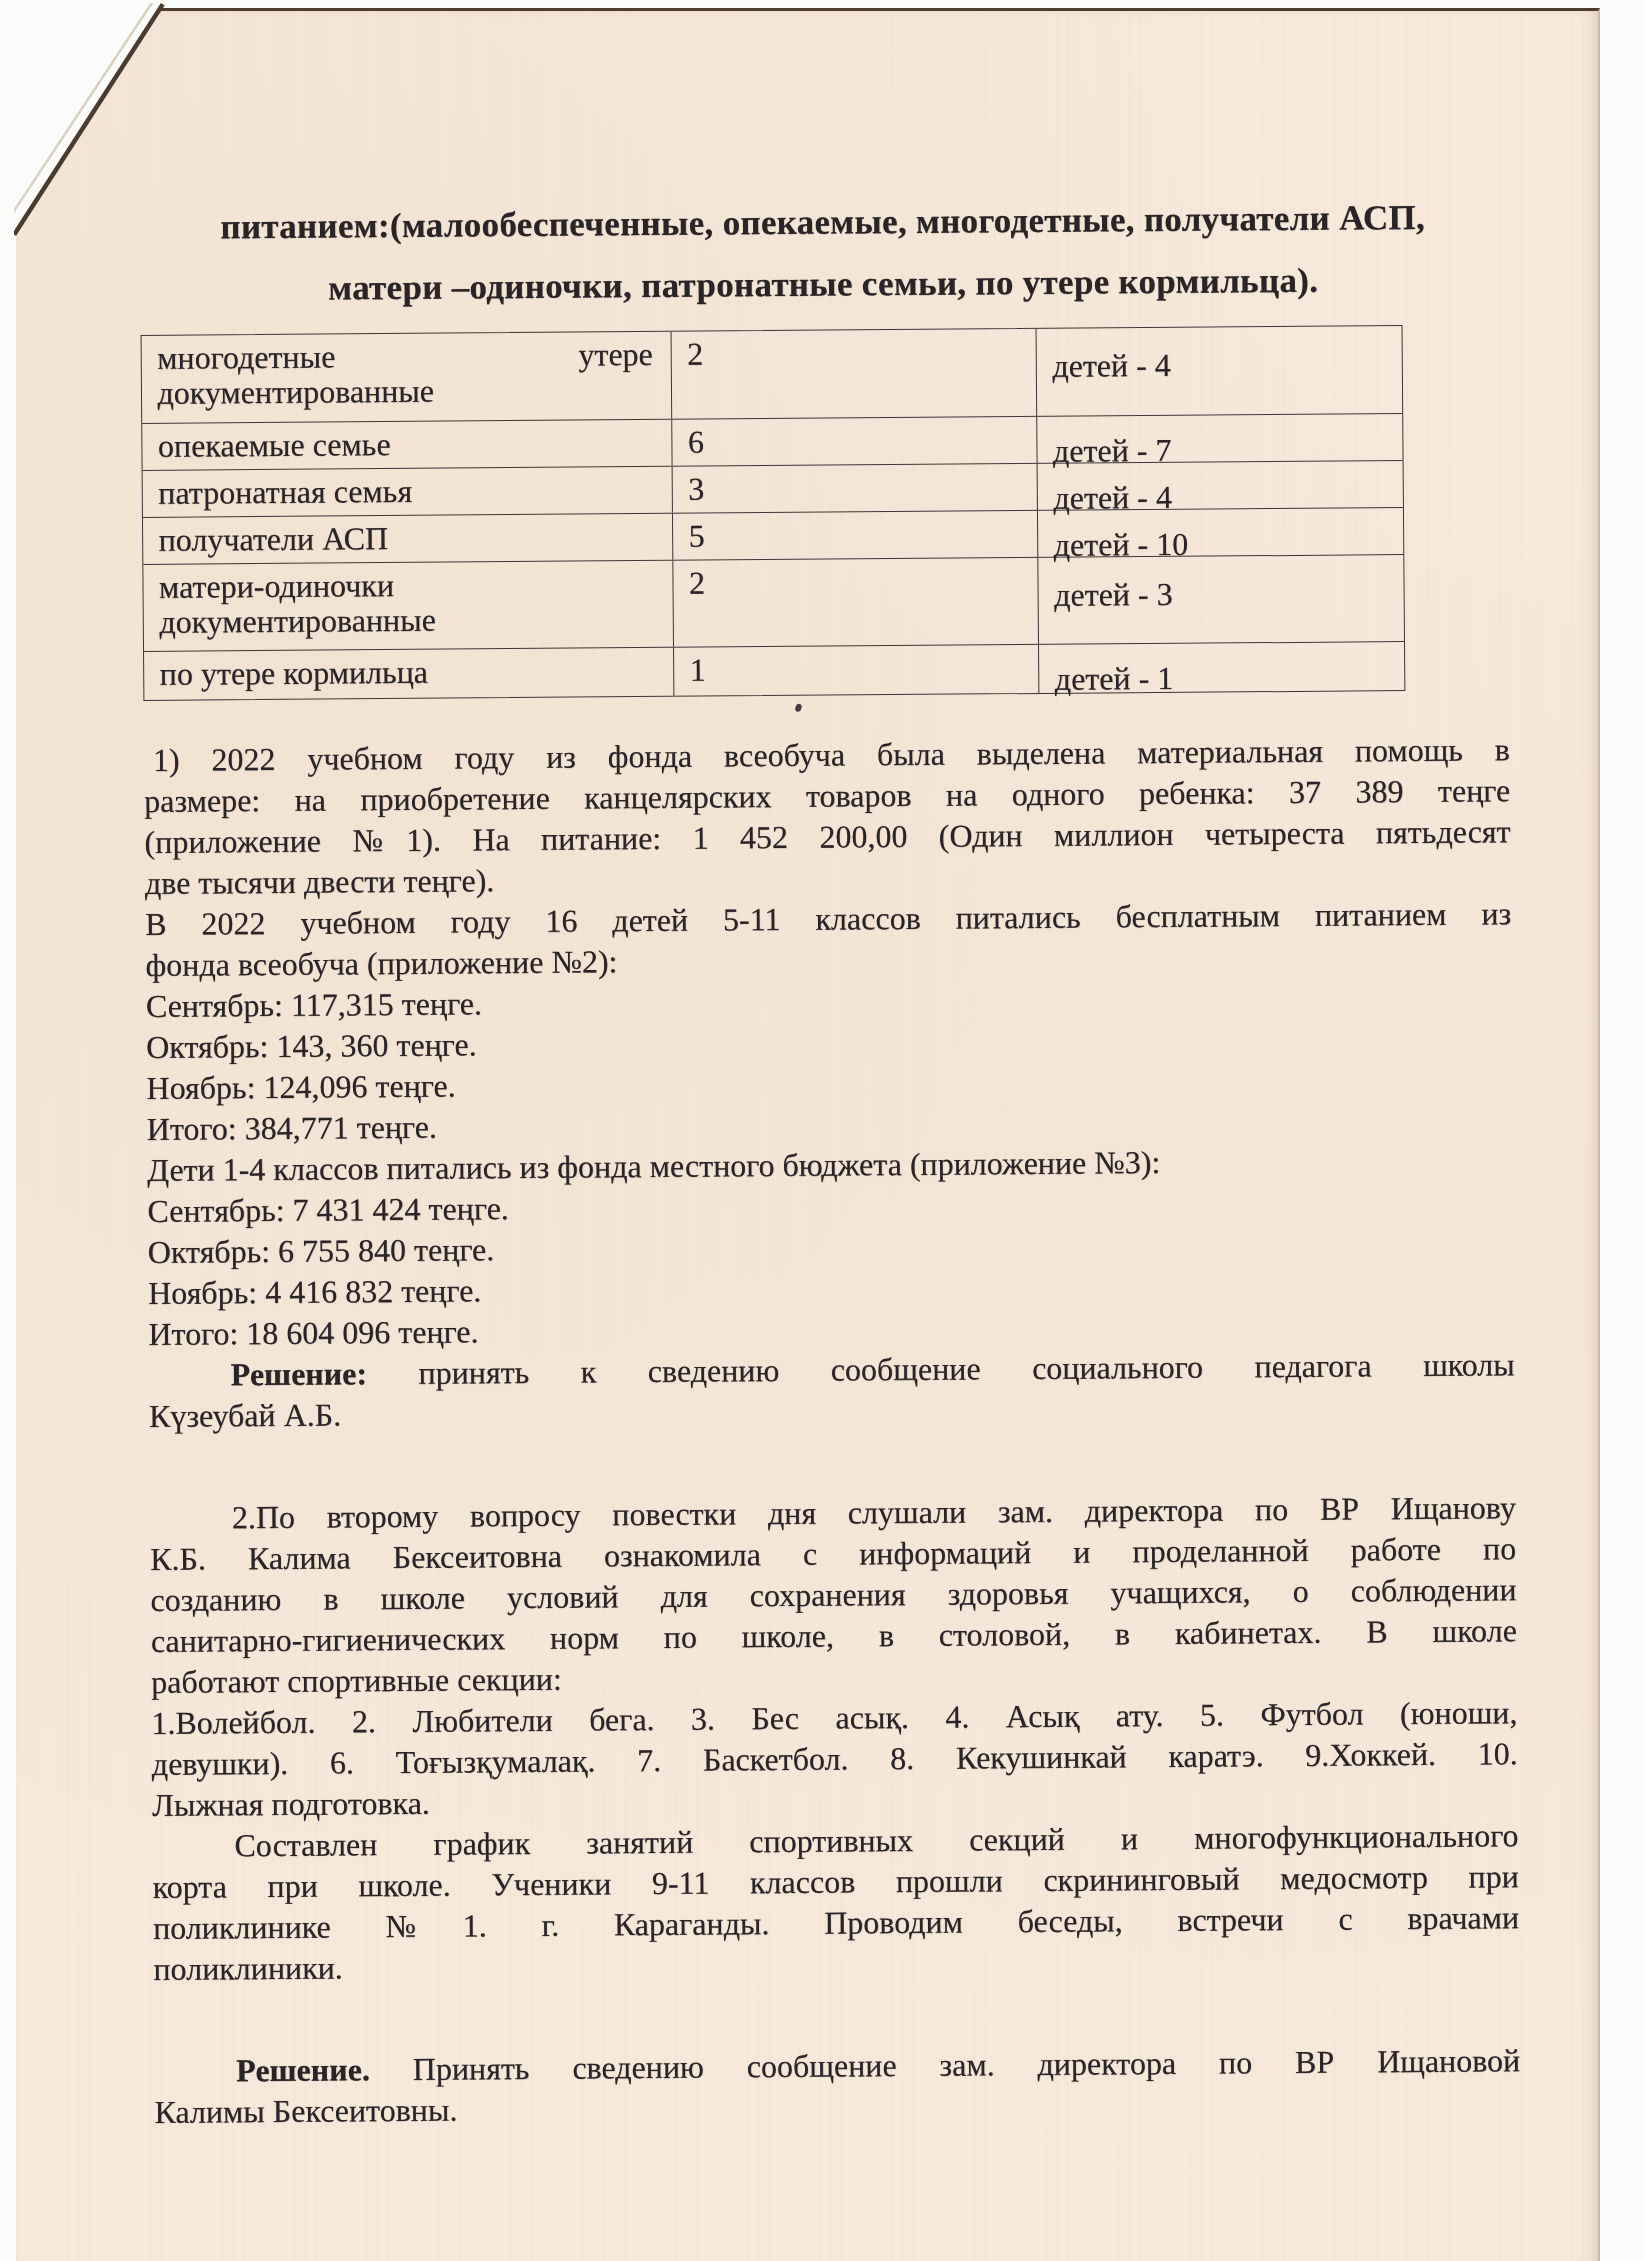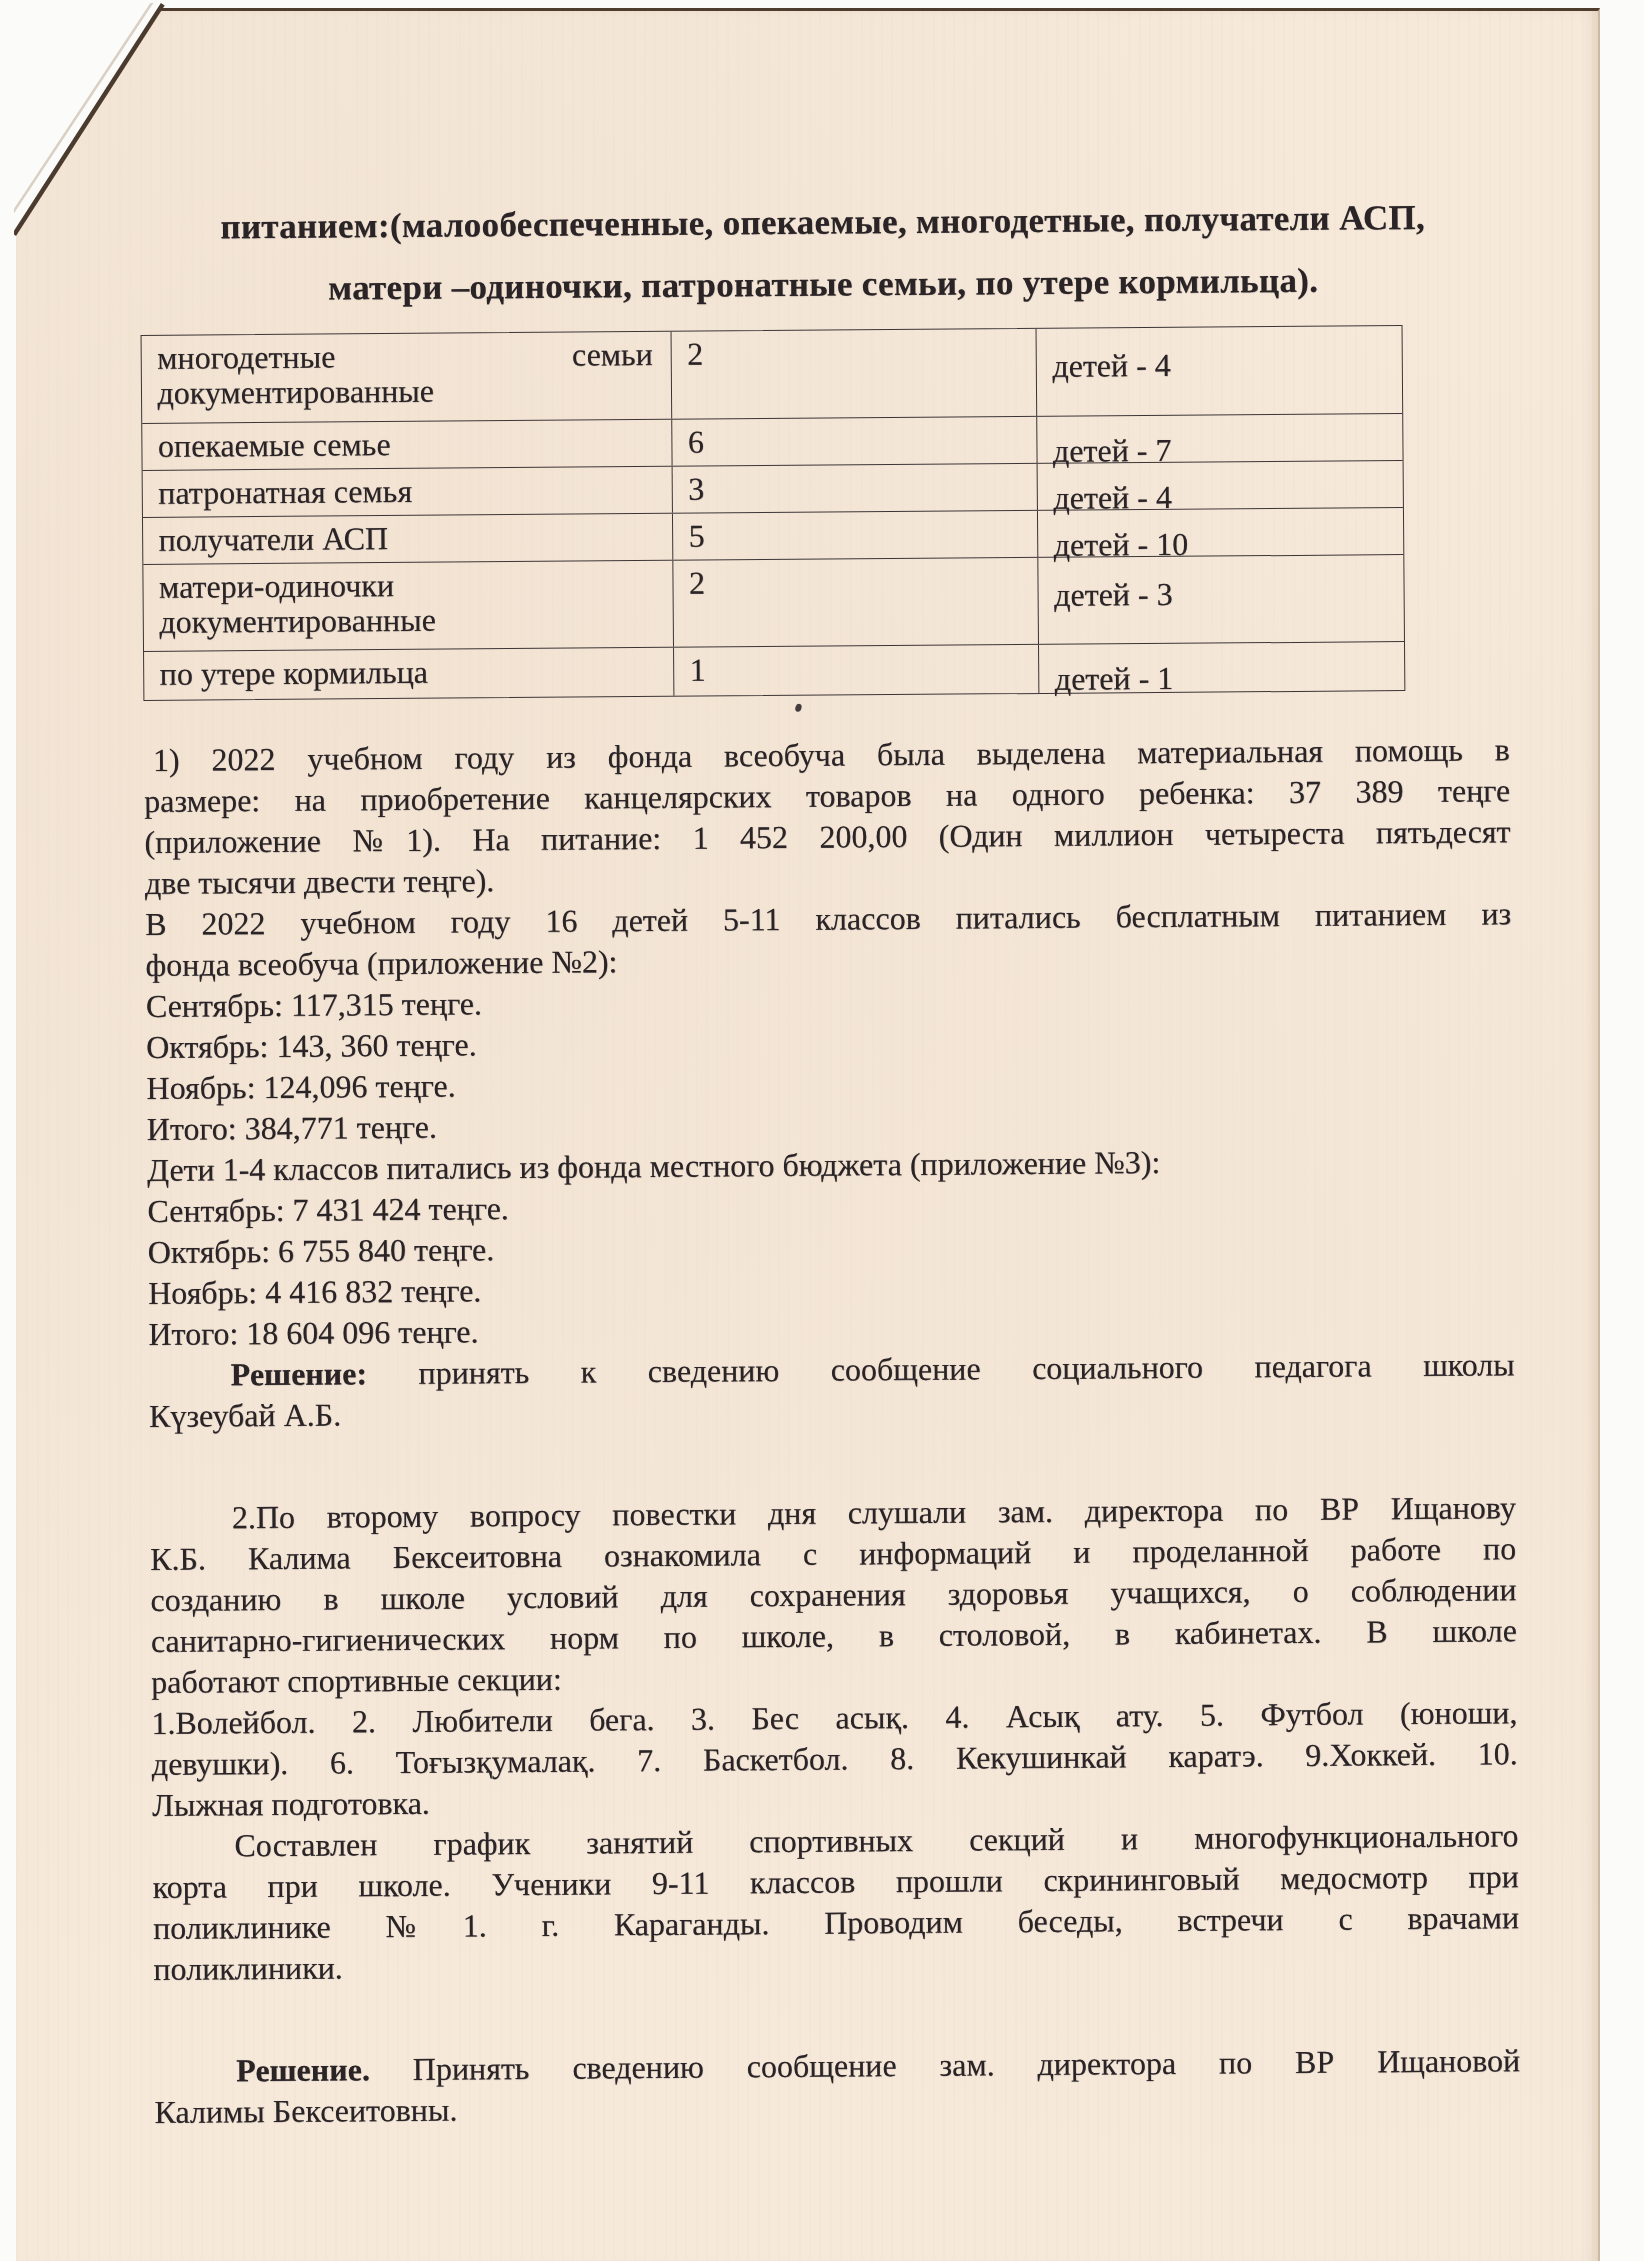--- a/index.html
+++ b/index.html
@@ -70,21 +70,21 @@
     <div class="heading">
       <div>питанием:(малообеспеченные, опекаемые, многодетные, получатели АСП,</div>
       <div>матери –одиночки, патронатные семьи, по утере кормильца).</div>
     </div>
 
     <div class="tbl">
       <div class="tr tr1">
         <div class="td c1">
           <div class="split">
             <span>многодетные</span>
-            <span>семьи</span>
+            <span>утере</span>
           </div>
           <div>документированные</div>
         </div>
         <div class="td c2">2</div>
         <div class="td c3">детей - 4</div>
       </div>
       <div class="tr tr2">
         <div class="td c1">опекаемые семье</div>
         <div class="td c2">6</div>
         <div class="td c3">детей - 7</div>

